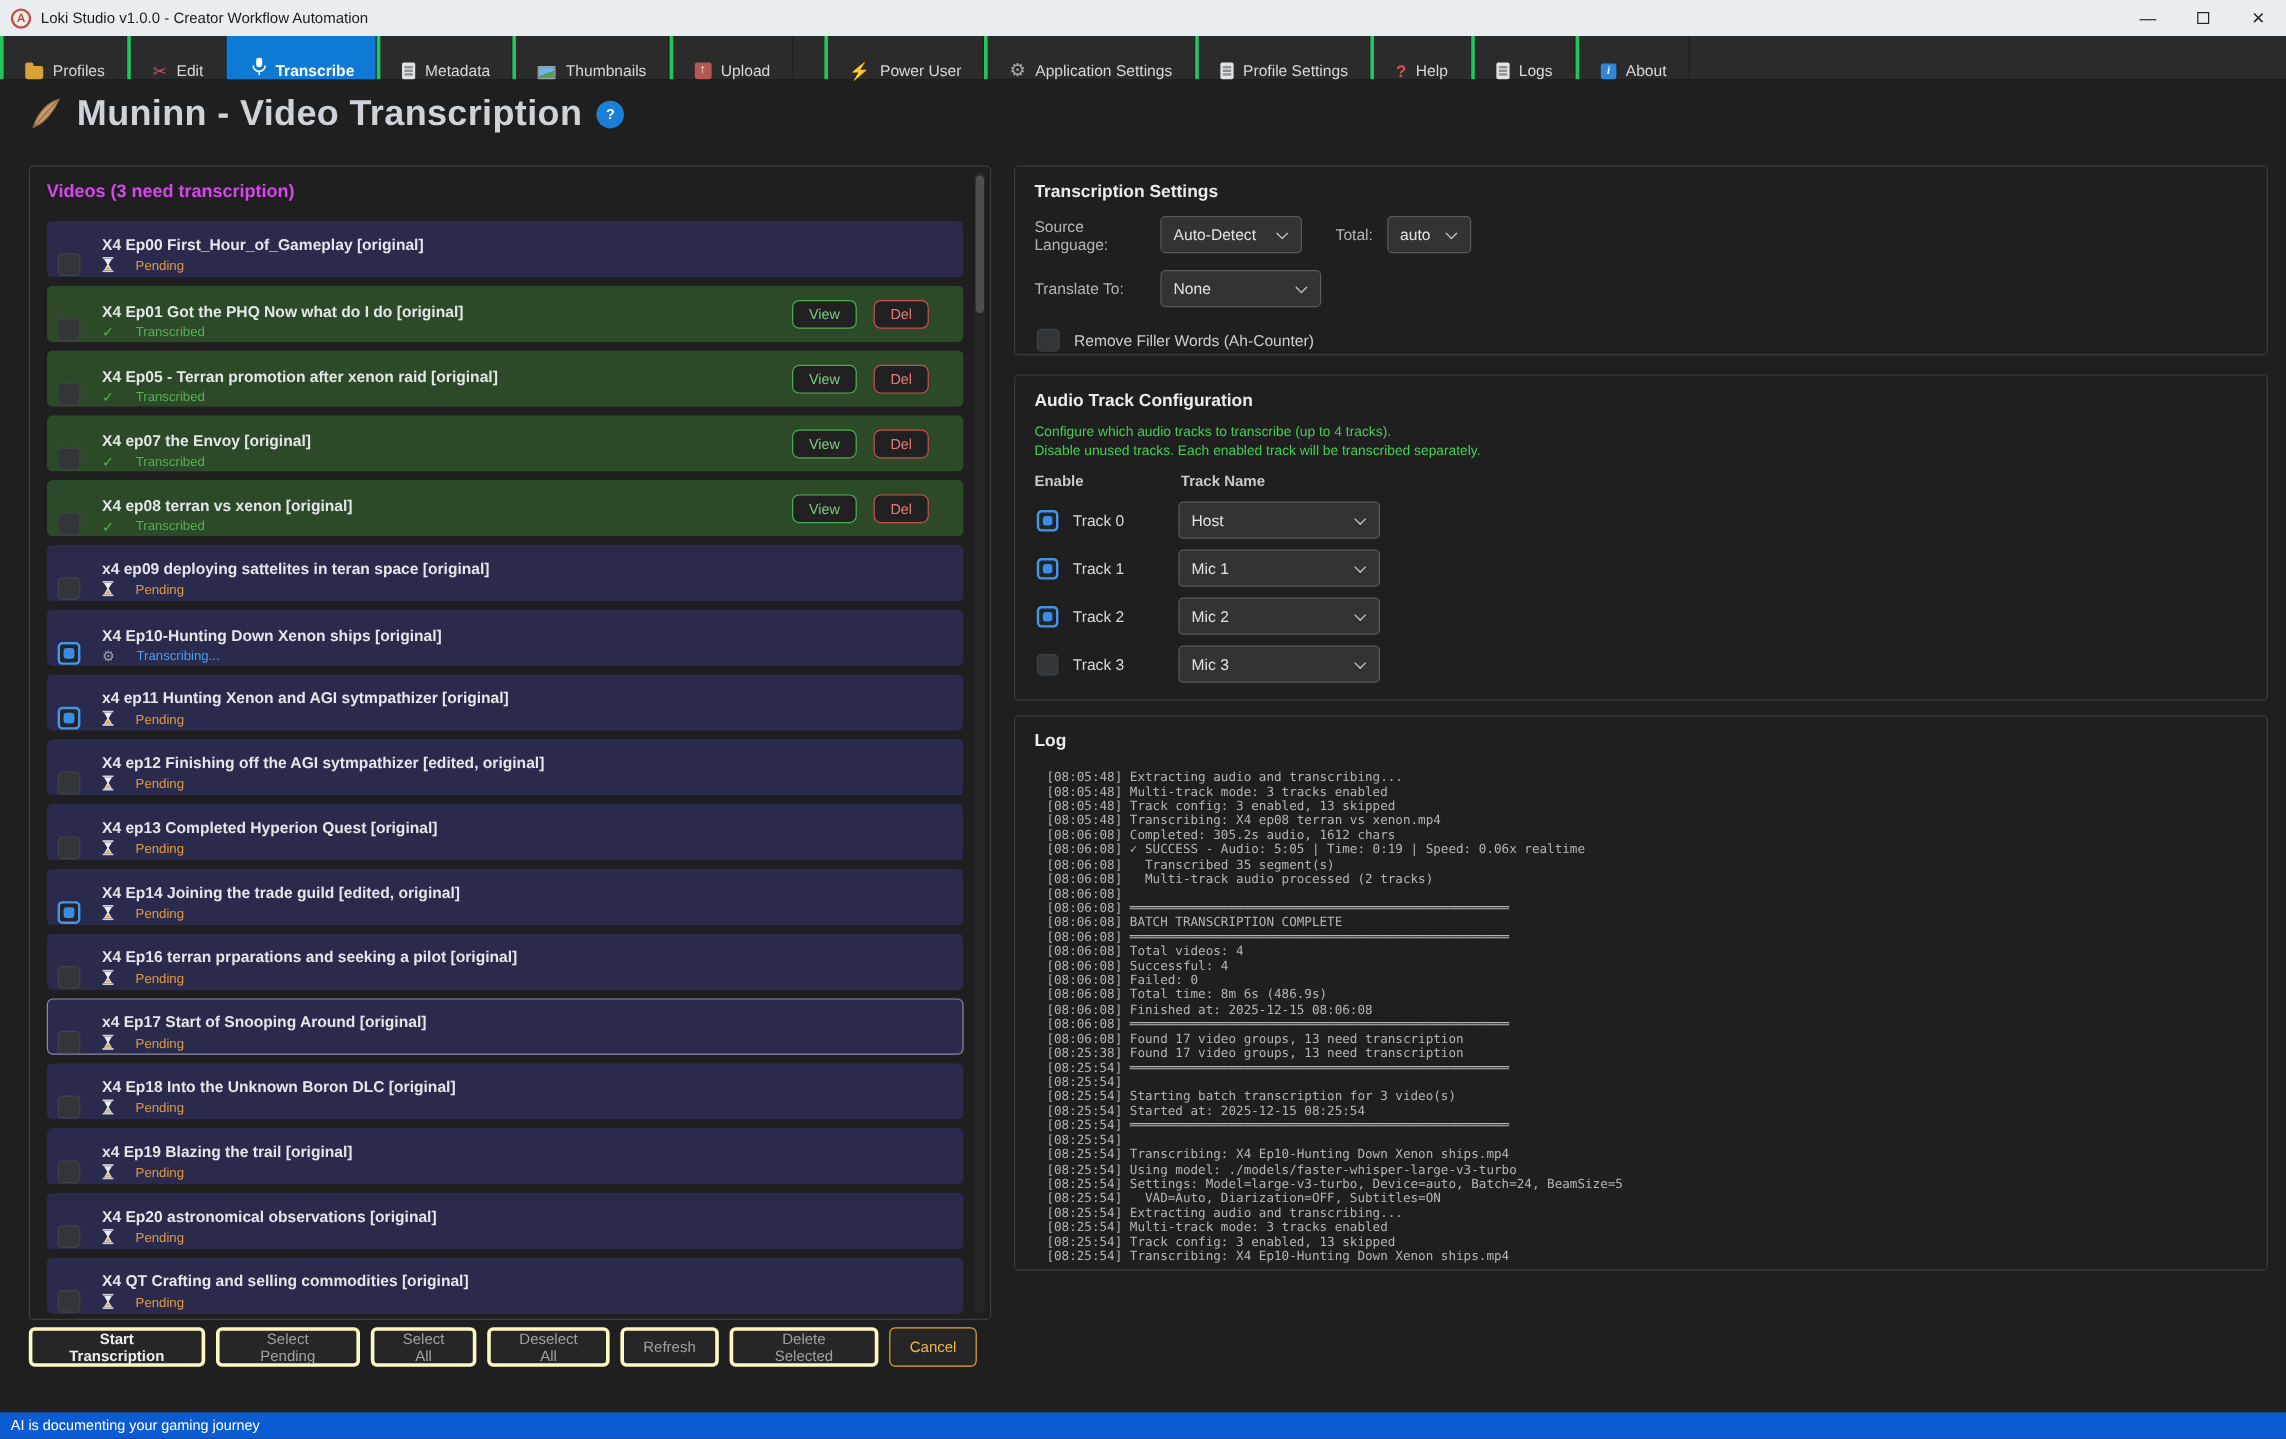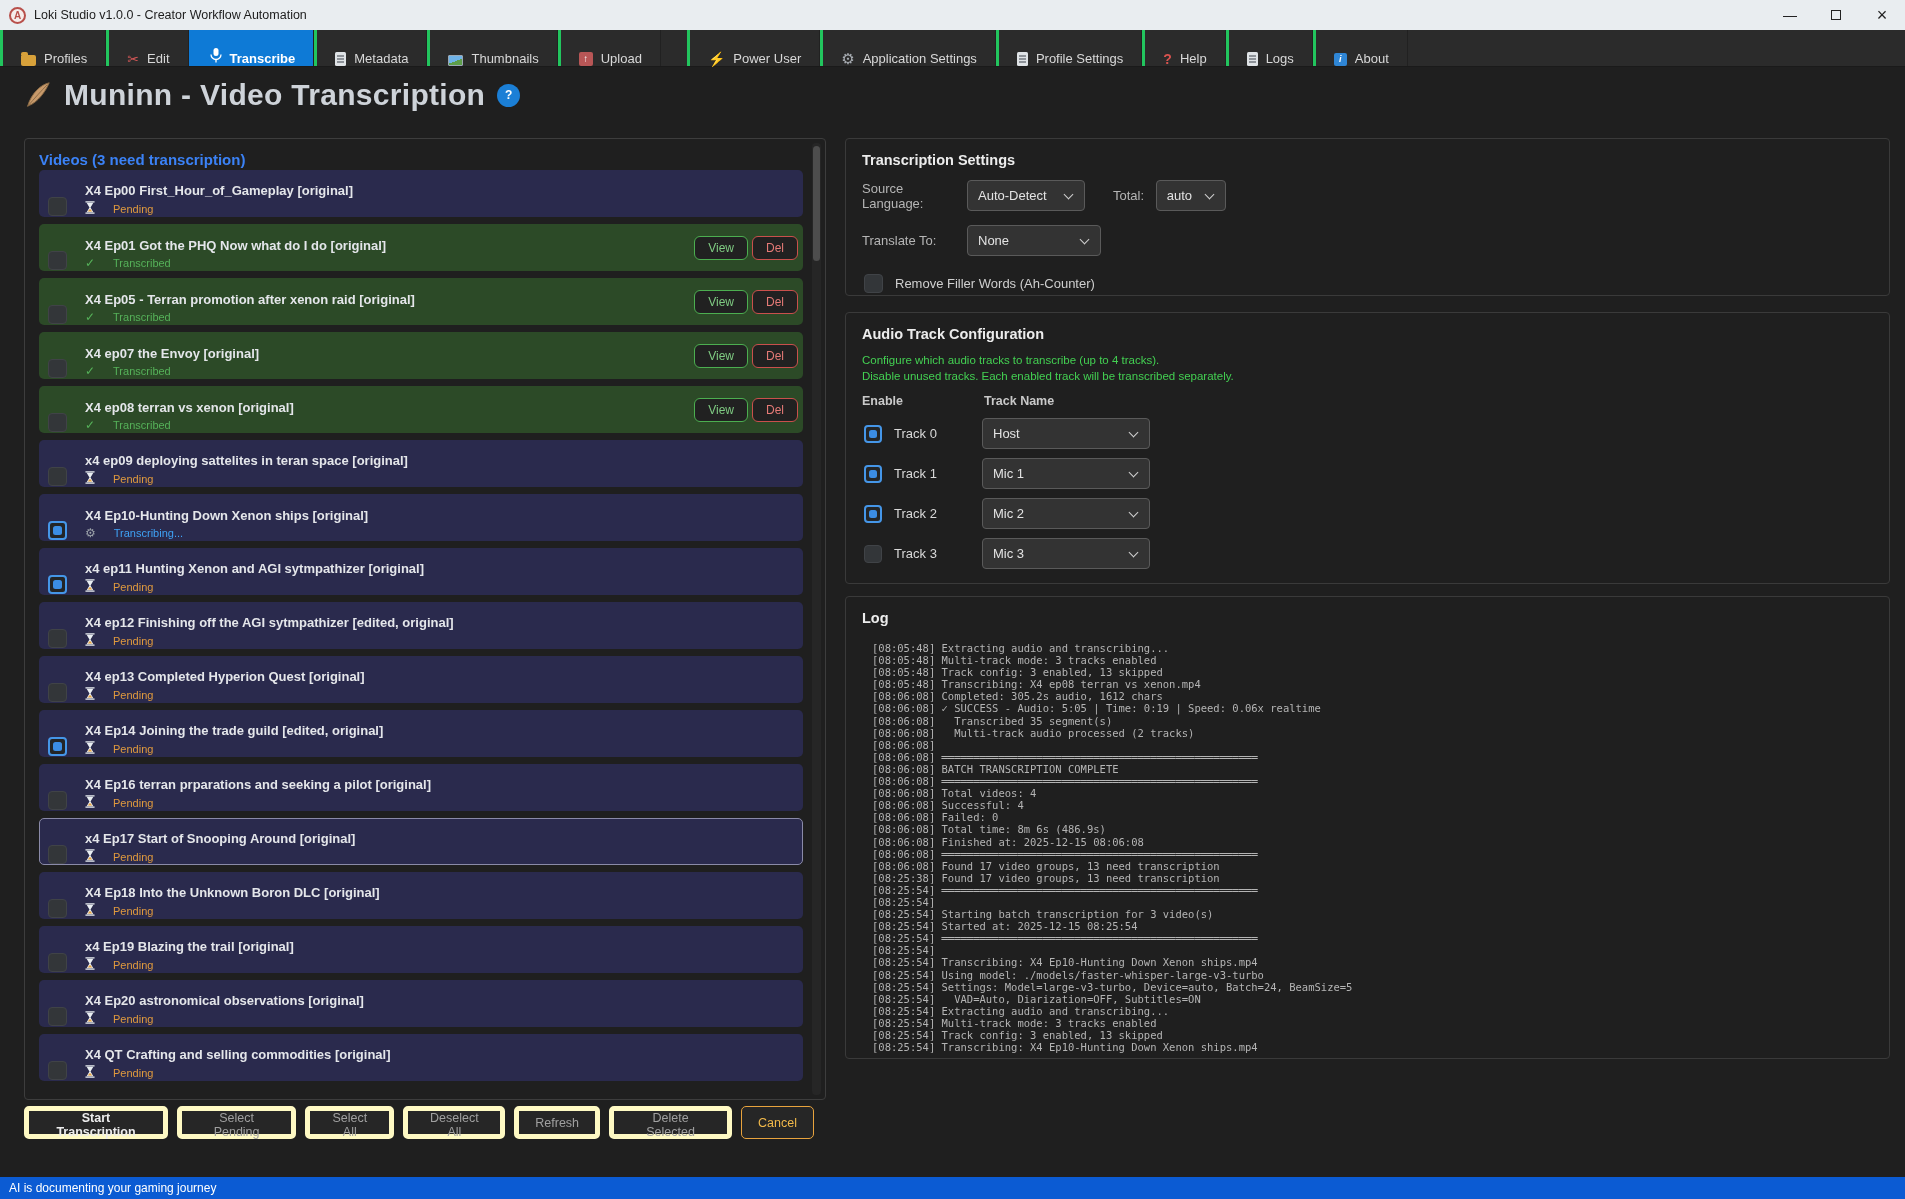--- a/index.html
+++ b/index.html
@@ -44,51 +44,51 @@
 
   
   .page-header { position:absolute; top:78px; left:22px; display:flex; align-items:center; gap:12px; }
   .page-title { font-size:30px; font-weight:bold; color:#ced3d9; letter-spacing:0.3px; }
   .help-badge { width:23px; height:23px; border-radius:50%; background:#1b7fd6; color:#fff;
     font-size:12px; font-weight:bold; display:flex; align-items:center; justify-content:center; }
 
   
   .left-panel { position:absolute; left:24px; top:138px; width:802px; height:962px;
     border:1px solid #3d3d3d; border-radius:4px; padding:12px 22px 10px 14px; }
-  .list-heading { font-size:15px; font-weight:bold; color:#3b82f6; margin-bottom:2px; }
+  .list-heading { font-size:15px; font-weight:bold; color:#d946ef; margin-bottom:16px; }
   .vrow { position:relative; height:47px; margin-bottom:7px; border-radius:5px;
     display:flex; align-items:flex-end; border:1px solid transparent; }
   .vrow.pending, .vrow.transcribing { background:#2a2a4d; }
   .vrow.transcribed { background:#2c4a27; }
   .vrow.hl { border-color:#8a8aa8; }
   .vcontent { display:flex; flex-direction:column; gap:3px; }
   .vtitle { font-size:13px; font-weight:bold; color:#e4e6ea; }
   .vstatus { display:flex; align-items:center; gap:18px; font-size:11px; }
   .st-pending span  { color:#e09a3e; }
   .st-transcribed span { color:#55b159; }
   .st-transcribing span { color:#3fa2f5; }
   .st-transcribed .sticon { color:#55b159; font-size:12px; }
   .st-transcribing .sticon { color:#9aa0a8; font-size:12px; }
   .cb { width:19px; height:19px; border-radius:4px; background:#333639; border:1px solid #404347;
     flex:none; margin:0 18px 0 8px; }
   .cb.checked { background:#232527; border:2px solid #4596e8; position:relative; }
   .cb.checked::after { content:""; position:absolute; inset:3px; background:#3b8de4; border-radius:2.5px; }
-  .vacts { position:absolute; right:4px; top:0; height:100%; display:flex; align-items:center; gap:4px; }
+  .vacts { position:absolute; right:28px; top:0; height:100%; display:flex; align-items:center; gap:14px; }
   .act { background:#212121; border-radius:6px; font-size:12px; padding:4px 13px;
     font-family:"Liberation Sans",sans-serif; cursor:default; }
   .act-view { border:1px solid #4cae50; color:#7fcb82; }
   .act-del  { border:1px solid #c9504c; color:#e57a76; }
   .vscroll { position:absolute; top:4px; right:4px; width:9px; height:952px;
     background:#262626; border-radius:4px; }
   .vscroll .thumb { position:absolute; top:3px; left:1px; width:7px; height:115px;
     background:#4d4d4d; border-radius:4px; }
 
   
   .footer { position:absolute; left:24px; top:1106px; width:790px; display:flex; gap:9px; }
-  .btn { height:33px; padding:0 16px; background:#262626; border:5px solid #fef9c3;
+  .btn { height:33px; padding:0 16px; background:#262626; border:3px solid #fef9c3;
     border-radius:5px; color:#a0a0a0; font-size:12.5px; font-family:"Liberation Sans",sans-serif; }
   .btn.primary { color:#ececec; font-weight:bold; }
   .btn.cancel { border:1.5px solid #e8a33d; color:#f2b94a; }
   .btn.push { margin-left:auto; }
 
   
   .right-panel { position:absolute; left:845px; top:138px; width:1045px; }
   .panel-box { border:1px solid #3a3a3a; border-radius:4px; padding:13px 16px; }
   .panel-box h2 { font-size:14.5px; font-weight:bold; color:#ececec; margin-bottom:12px; }
   .sec-settings { height:158px; margin-bottom:16px; }

